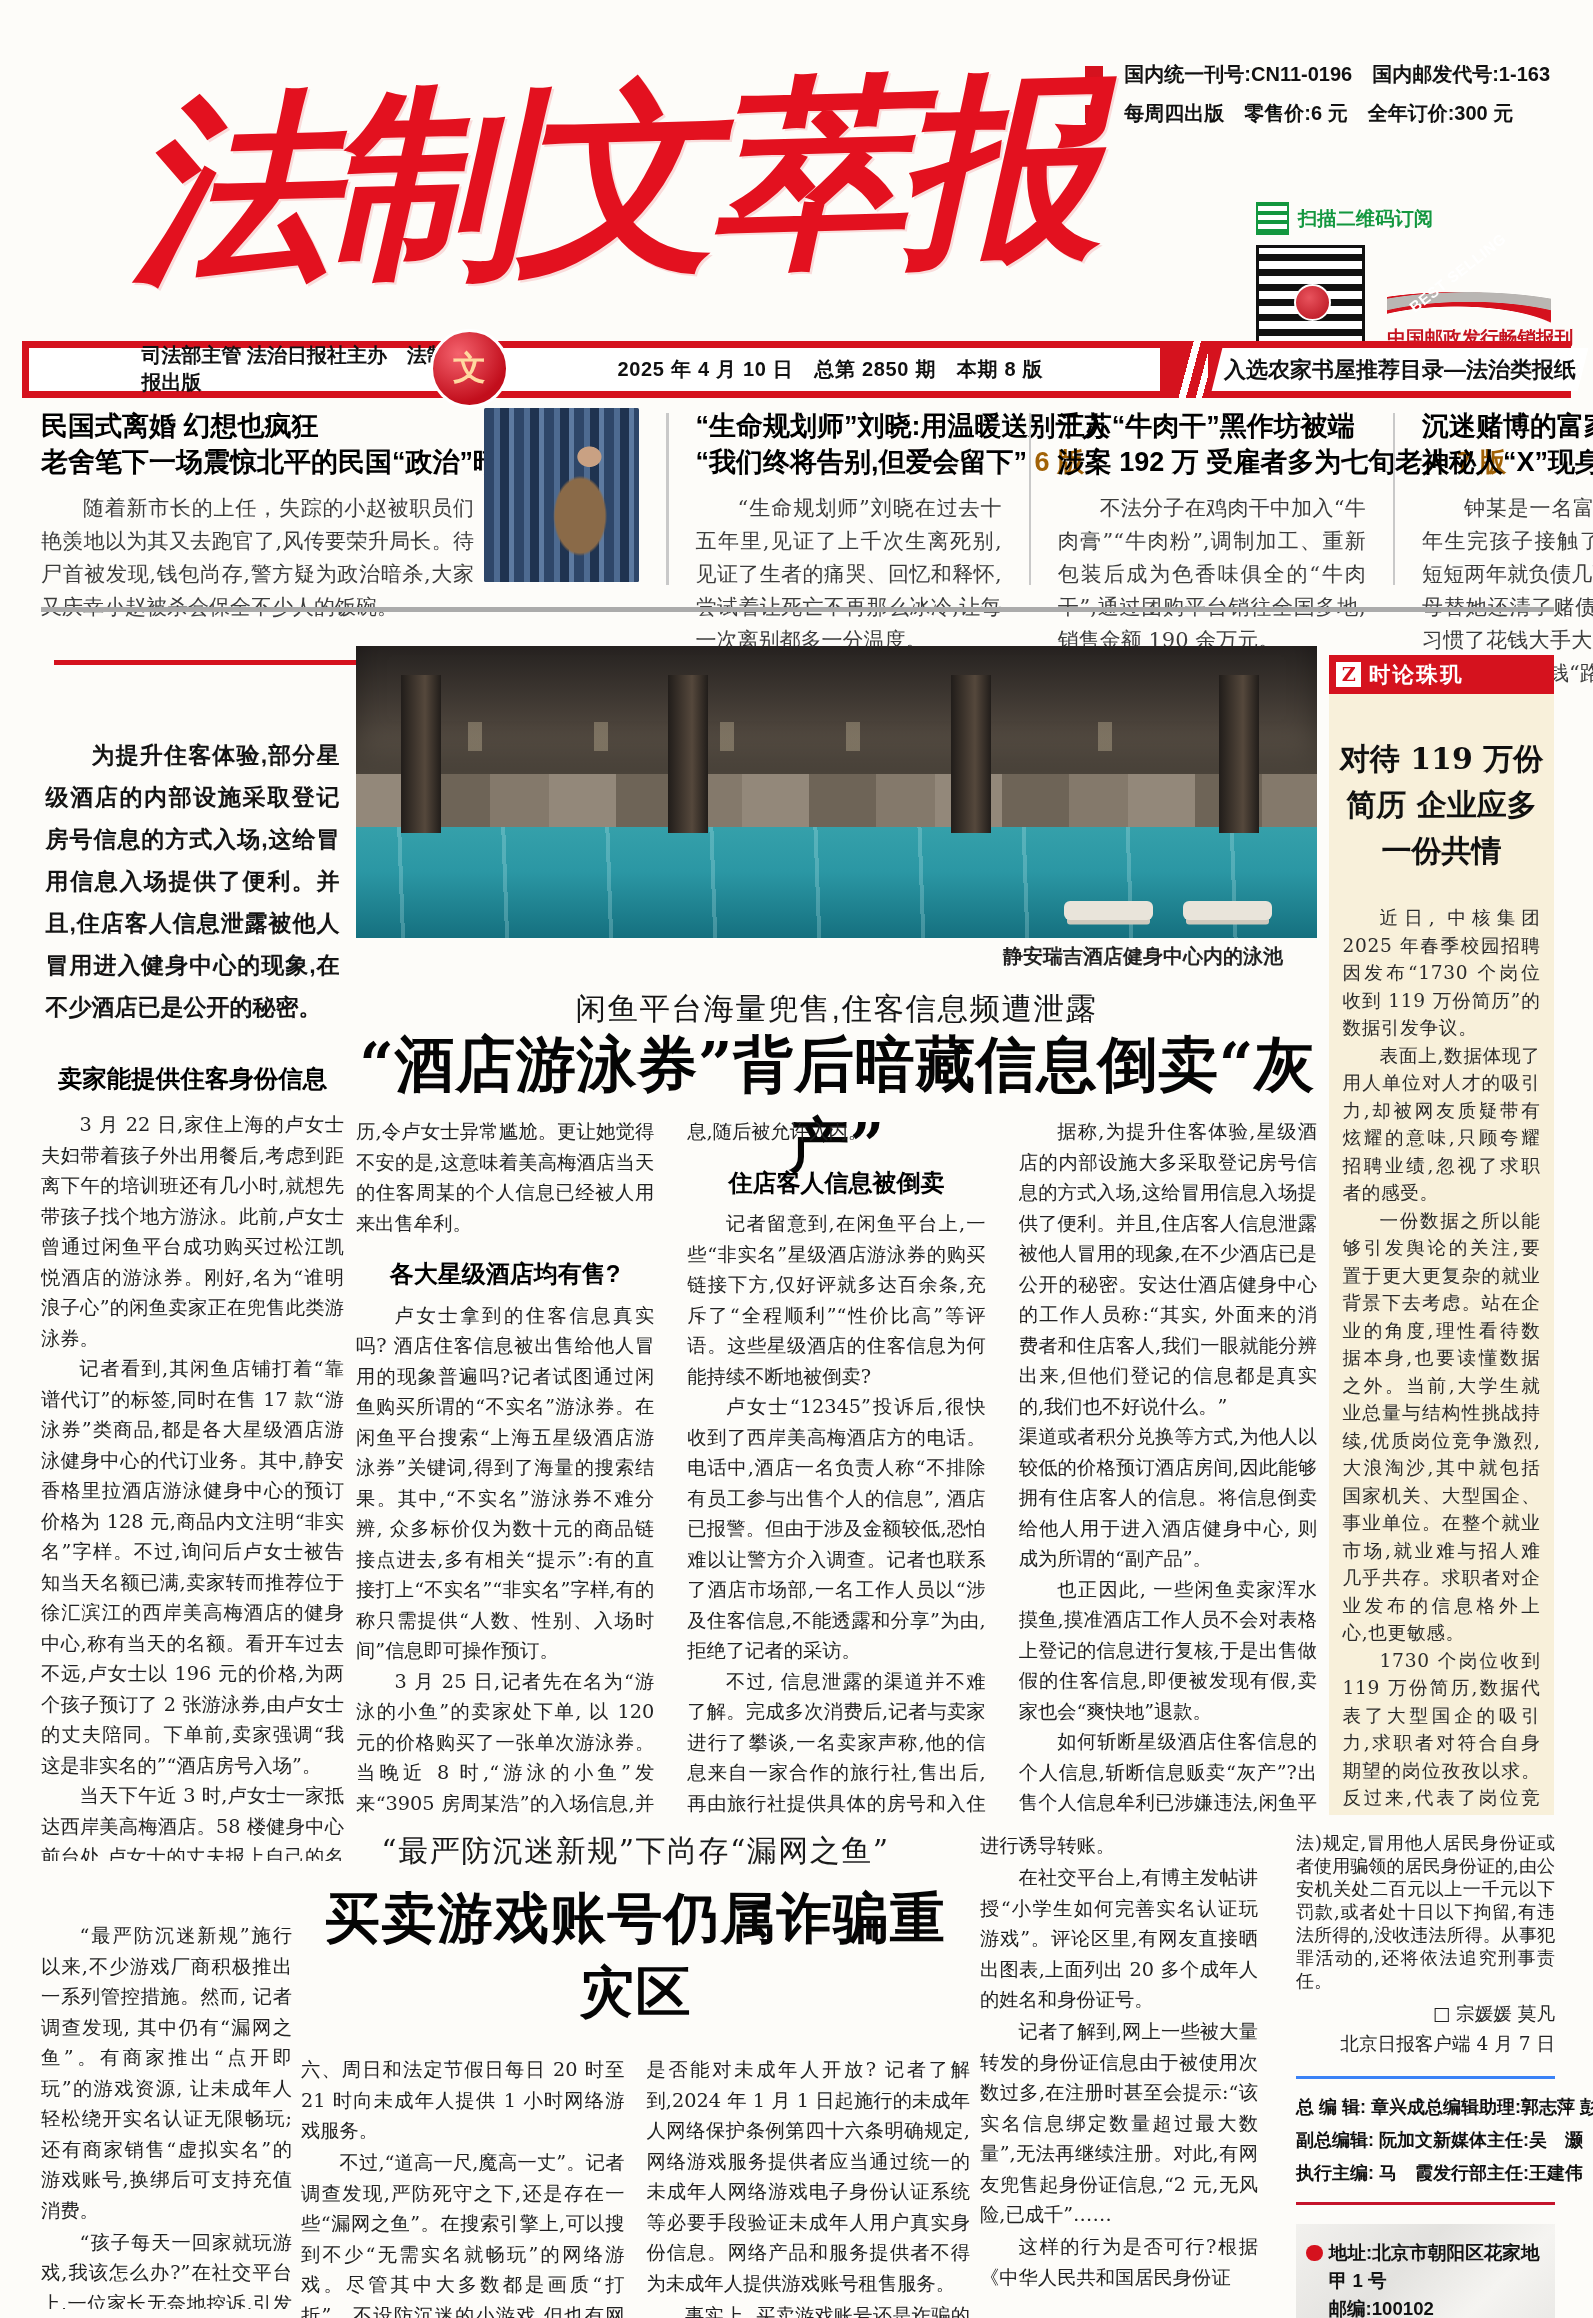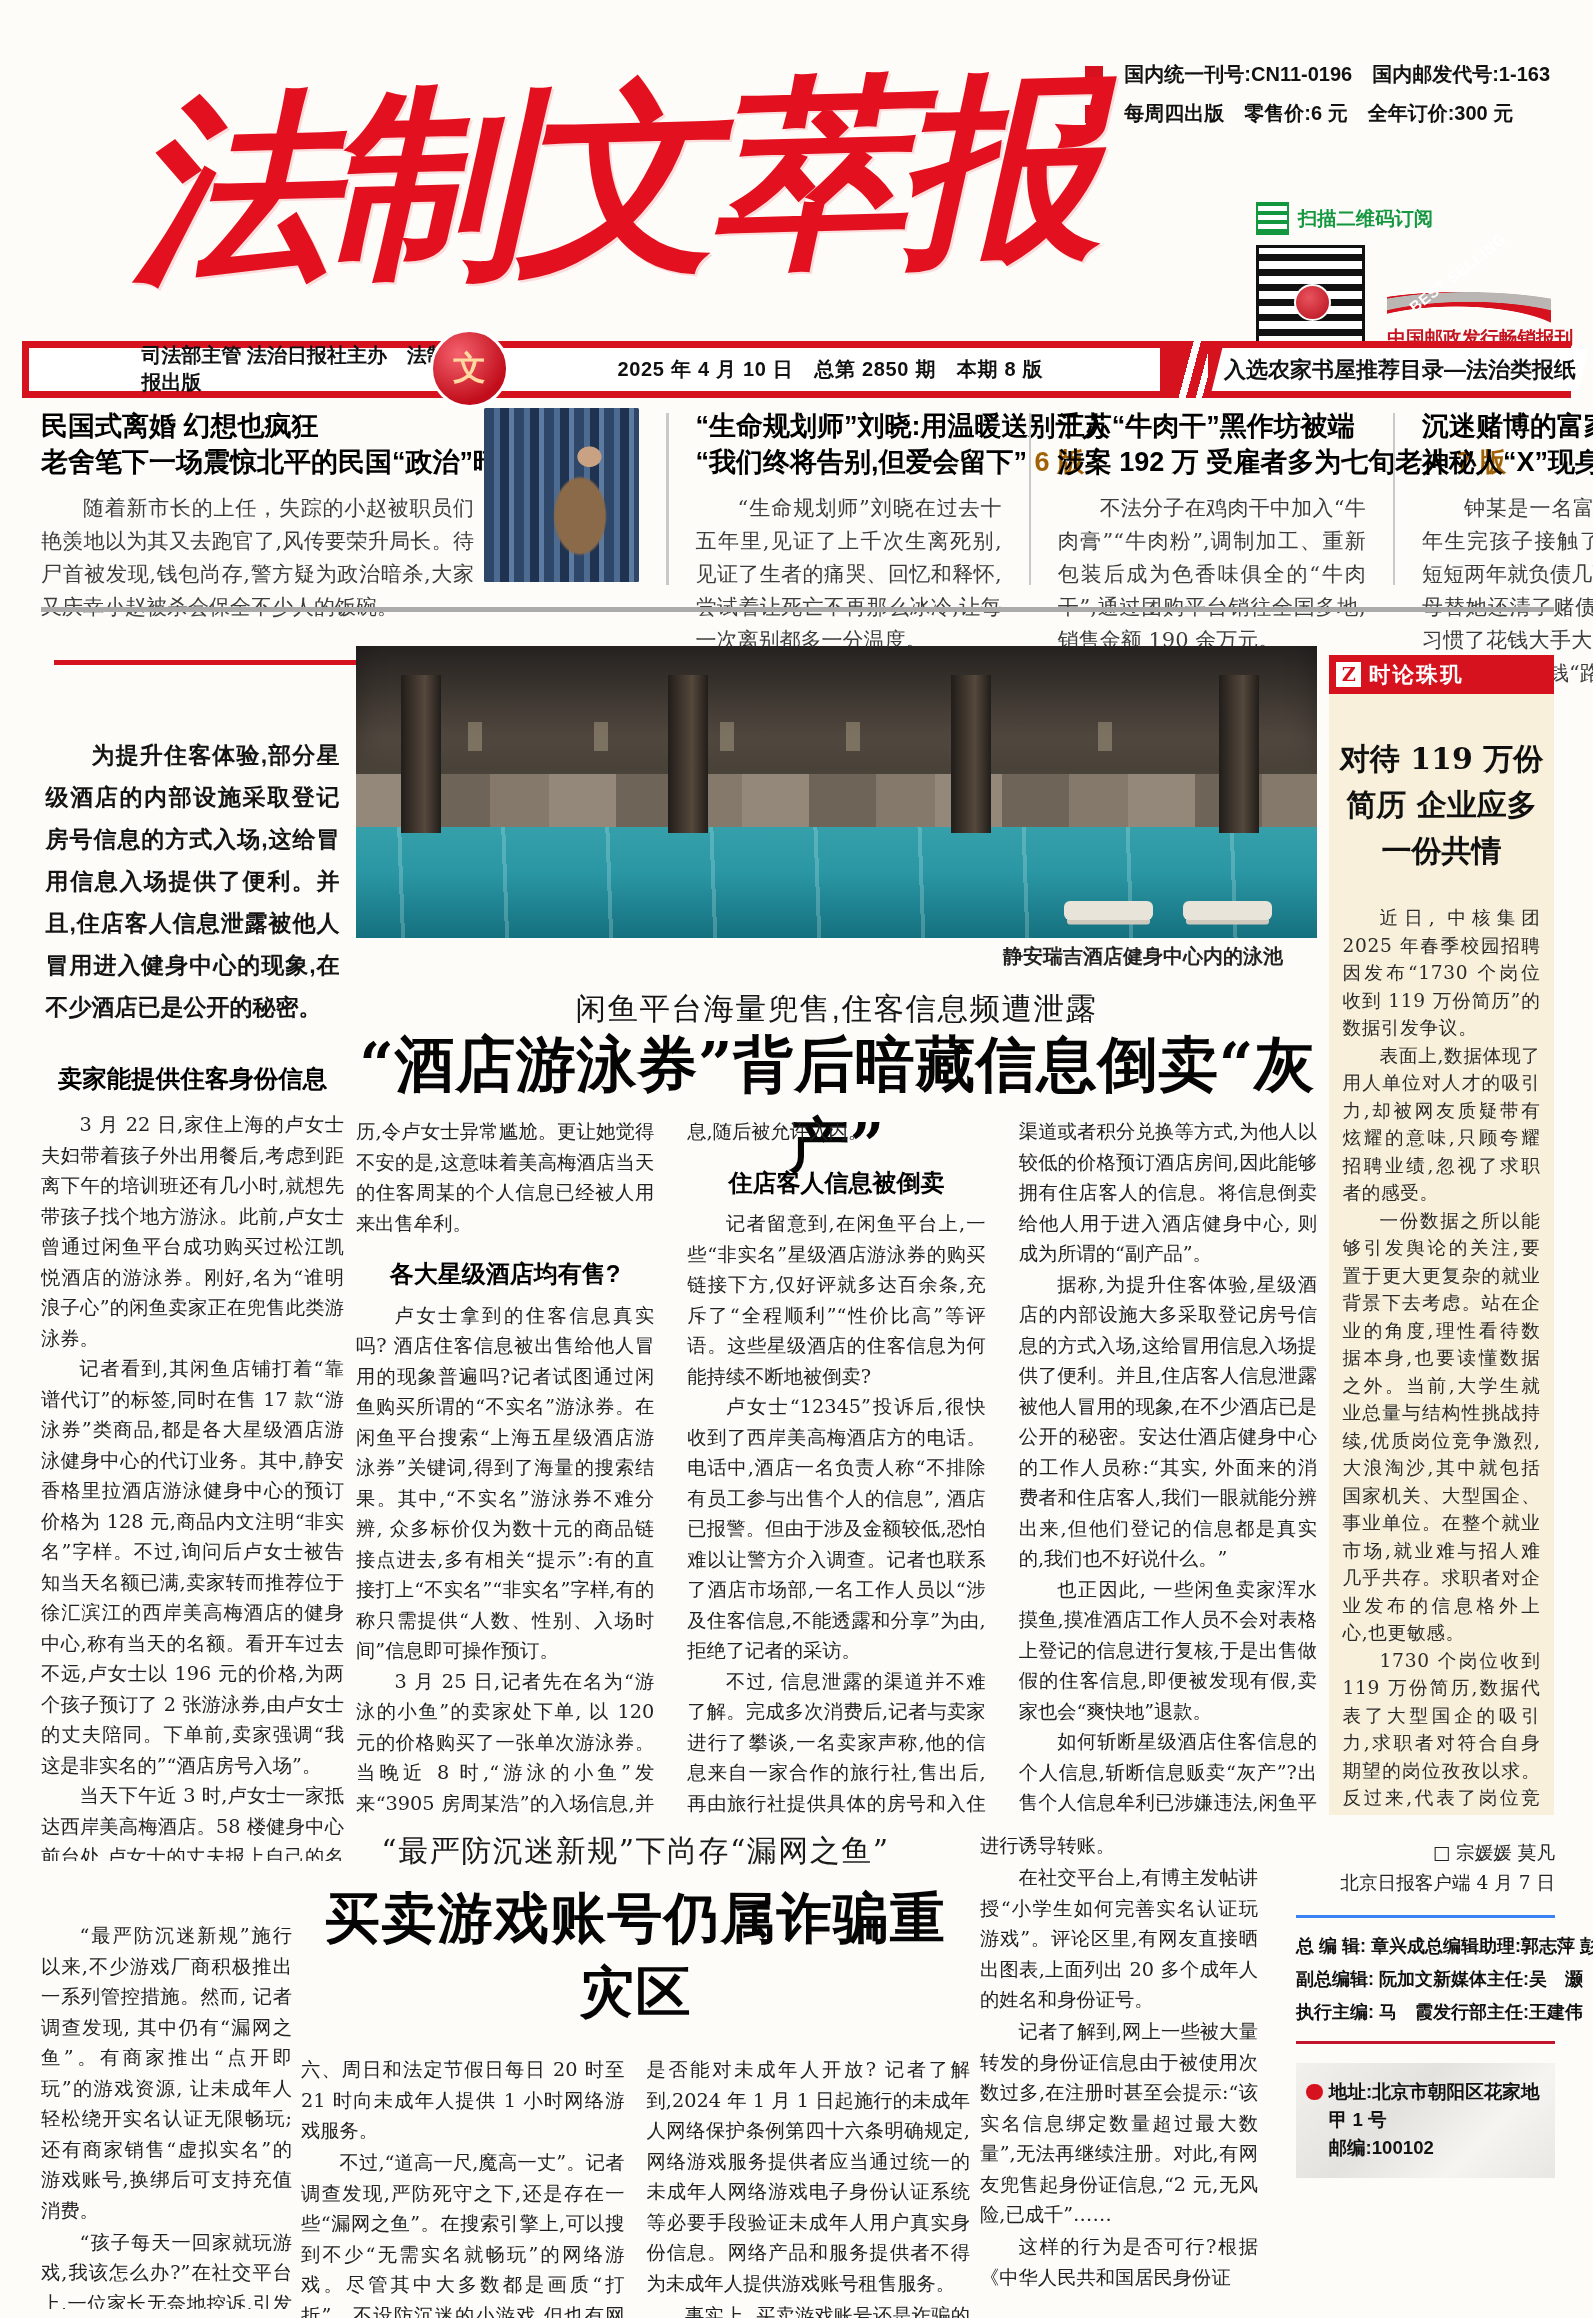--- a/index.html
+++ b/index.html
@@ -266,22 +266,22 @@
       <p>3 月 25 日,记者先在名为“游泳的小鱼”的卖家处下单, 以 120 元的价格购买了一张单次游泳券。当晚近 8 时,“游泳的小鱼”发来“3905 房周某浩”的入场信息,并特意强调“记住房号和名字信息正常写”“不要暴露‘代订’”。记者在静安瑞吉酒店地下 1 楼健身中心前台的纸质表格上,写了上述信</p>
     </div>
     <div class="art-col">
       <p style="text-indent:0;">息,随后被允许入内。</p>
       <div class="art-subhead">住店客人信息被倒卖</div>
       <p>记者留意到,在闲鱼平台上,一些“非实名”星级酒店游泳券的购买链接下方,仅好评就多达百余条,充斥了“全程顺利”“性价比高”等评语。这些星级酒店的住客信息为何能持续不断地被倒卖?</p>
       <p>卢女士“12345”投诉后,很快收到了西岸美高梅酒店方的电话。电话中,酒店一名负责人称“不排除有员工参与出售个人的信息”, 酒店已报警。但由于涉及金额较低,恐怕难以让警方介入调查。记者也联系了酒店市场部,一名工作人员以“涉及住客信息,不能透露和分享”为由,拒绝了记者的采访。</p>
       <p>不过, 信息泄露的渠道并不难了解。完成多次消费后,记者与卖家进行了攀谈,一名卖家声称,他的信息来自一家合作的旅行社,售出后,再由旅行社提供具体的房号和入住客人姓名。另一名卖家则声称,出售游泳券是其“酒店代订”业务的副产品。而所谓“酒店代订”,是指一些人通过自身拥有的</p>
     </div>
     <div class="art-col">
+      <p>据称,为提升住客体验,星级酒店的内部设施大多采取登记房号信息的方式入场,这给冒用信息入场提供了便利。并且,住店客人信息泄露被他人冒用的现象,在不少酒店已是公开的秘密。安达仕酒店健身中心的工作人员称:“其实, 外面来的消费者和住店客人,我们一眼就能分辨出来,但他们登记的信息都是真实的,我们也不好说什么。”</p>
       <p style="text-indent:0;">渠道或者积分兑换等方式,为他人以较低的价格预订酒店房间,因此能够拥有住店客人的信息。将信息倒卖给他人用于进入酒店健身中心, 则成为所谓的“副产品”。</p>
-      <p>据称,为提升住客体验,星级酒店的内部设施大多采取登记房号信息的方式入场,这给冒用信息入场提供了便利。并且,住店客人信息泄露被他人冒用的现象,在不少酒店已是公开的秘密。安达仕酒店健身中心的工作人员称:“其实, 外面来的消费者和住店客人,我们一眼就能分辨出来,但他们登记的信息都是真实的,我们也不好说什么。”</p>
       <p>也正因此, 一些闲鱼卖家浑水摸鱼,摸准酒店工作人员不会对表格上登记的信息进行复核,于是出售做假的住客信息,即便被发现有假,卖家也会“爽快地”退款。</p>
       <p>如何斩断星级酒店住客信息的个人信息,斩断信息贩卖“灰产”?出售个人信息牟利已涉嫌违法,闲鱼平台理应下架相关商品,必要时公安部门也应介入打击。业内人士建议,要从源头进行治理,星级酒店应严把审核关,对进入健身中心的人员进行必要的核对,如出示预订证明和房卡、核对电话、身份信息等,压缩住客信息倒卖“灰产”存在的空间。</p>
 
     </div>
   </div>
 
   <div class="opinion">
     <div class="op-header">
       <div class="op-logo">Z</div>
       <span>时论珠玑</span>
@@ -319,20 +319,23 @@
   </div>
 
   <div class="b-col b-col4">
     <p style="text-indent:0;">进行诱导转账。</p>
     <p>在社交平台上,有博主发帖讲授“小学生如何完善实名认证玩游戏”。评论区里,有网友直接晒出图表,上面列出 20 多个成年人的姓名和身份证号。</p>
     <p>记者了解到,网上一些被大量转发的身份证信息由于被使用次数过多,在注册时甚至会提示:“该实名信息绑定数量超过最大数量”,无法再继续注册。对此,有网友兜售起身份证信息,“2 元,无风险,已成千”……</p>
     <p>这样的行为是否可行?根据《中华人民共和国居民身份证</p>
   </div>
 
   <div class="b-right">
+    <div class="legal">
+      <p>法)规定,冒用他人居民身份证或者使用骗领的居民身份证的,由公安机关处二百元以上一千元以下罚款,或者处十日以下拘留,有违法所得的,没收违法所得。从事犯罪活动的,还将依法追究刑事责任。</p>
+    </div>
     <div class="b-sig">□ 宗媛媛 莫凡</div>
     <div class="b-sig" style="margin-top:0;">北京日报客户端 4 月 7 日</div>
 
     <div class="ed-box">
       <div class="ed-row">
           <span>总 编 辑: 章兴成</span>
           <span>总编辑助理:郭志萍 彭 飞</span>
         </div>
       <div class="ed-row">
           <span>副总编辑: 阮加文</span>

